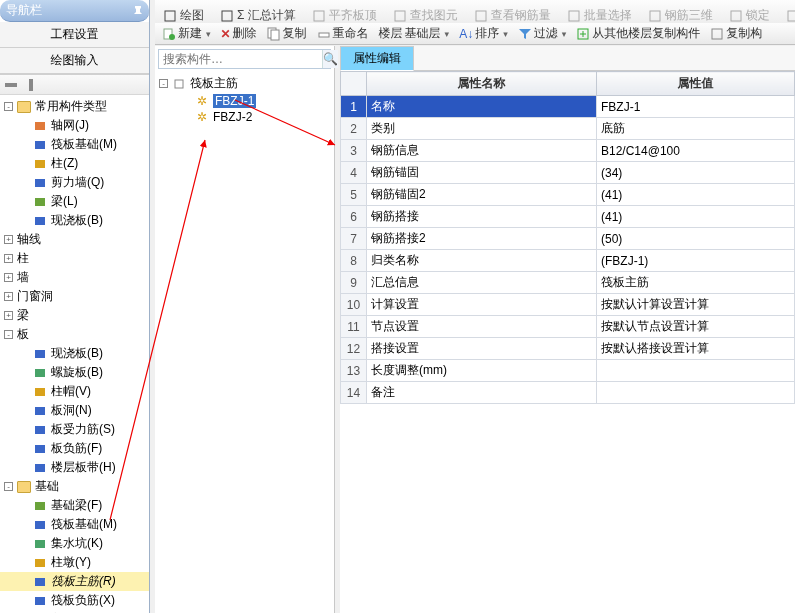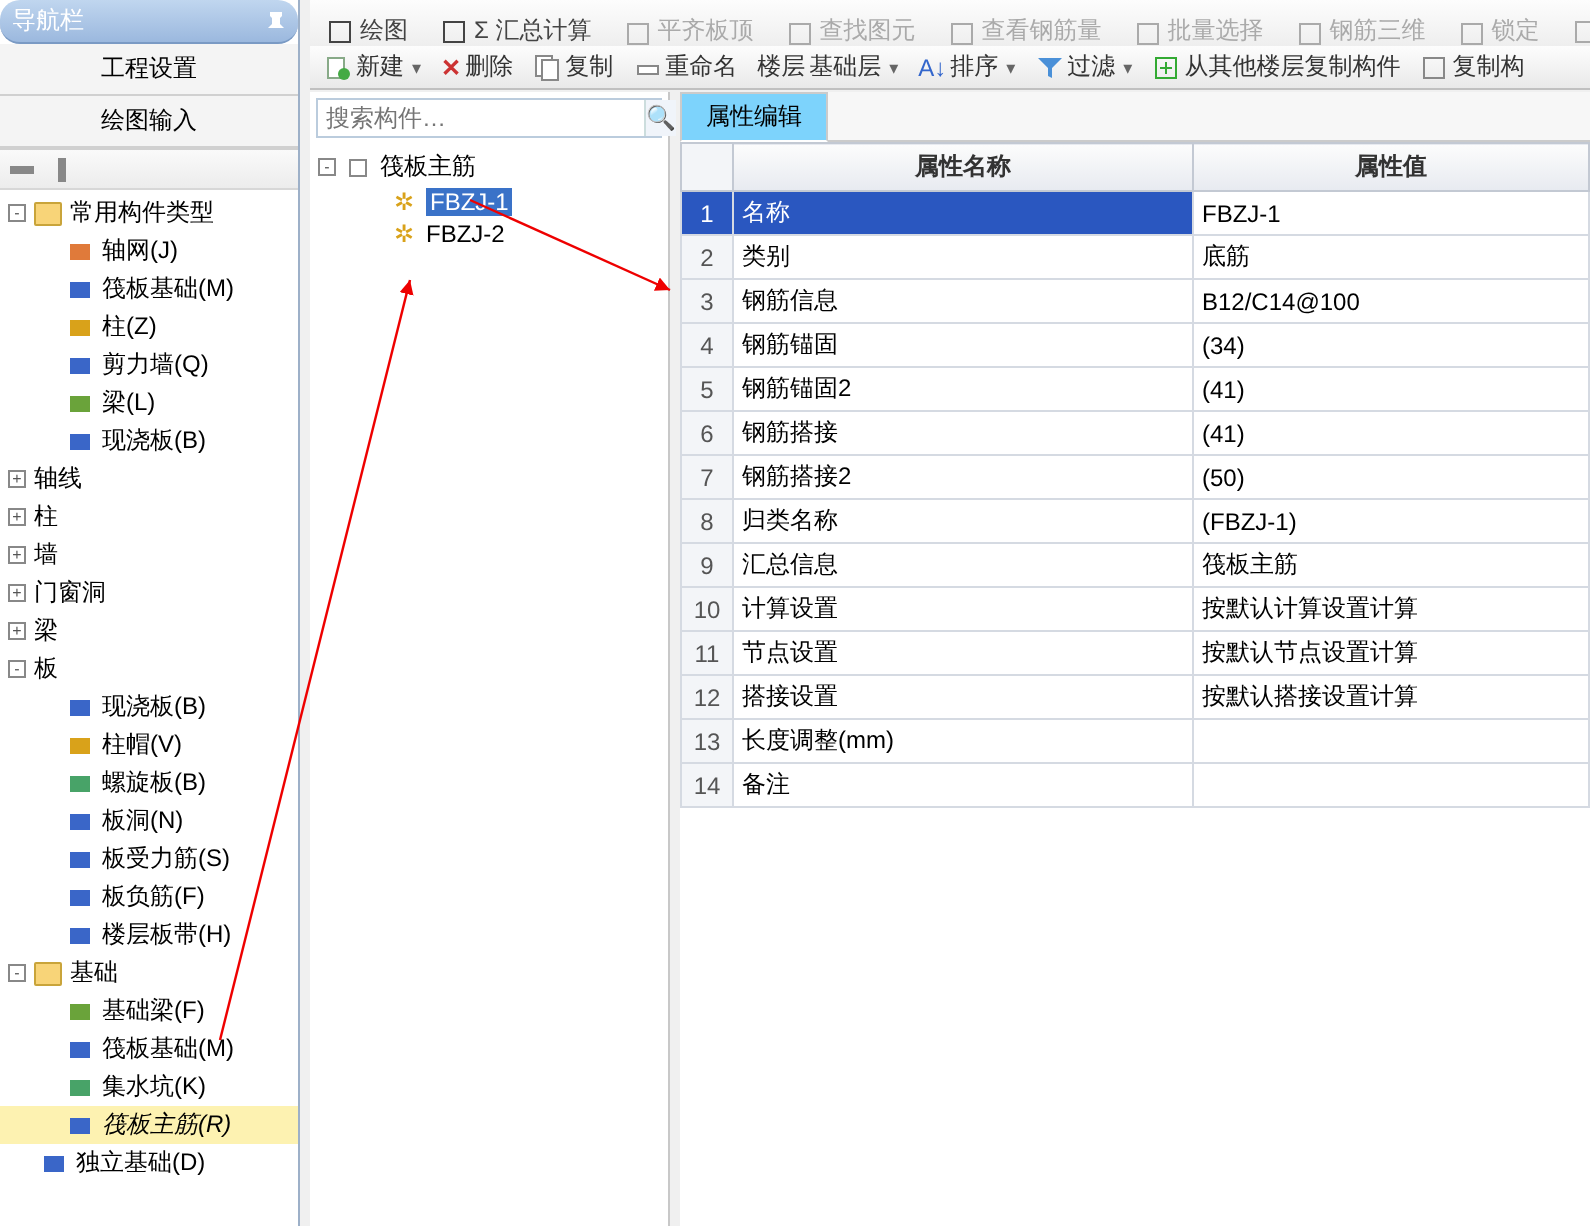--- a/index.html
+++ b/index.html
@@ -1,20 +1,20 @@
 <!DOCTYPE html>
 <html><head>
 <meta charset="utf-8">
 <style>
 * { margin:0; padding:0; box-sizing:border-box; font-family:"Microsoft YaHei",SimSun,Arial,sans-serif; font-size:12px; }
 body { background:#f0f0f0; width:795px; height:613px; overflow:hidden; position:relative; }
 .app { display:flex; flex-direction:column; height:100%; }
 .toolbar-top { position:absolute; left:155px; top:0; right:0; height:32px; background:linear-gradient(#fdfdfd,#e9e9e9); border-bottom:1px solid #c0c0c0; display:flex; align-items:center; gap:4px; padding:0 4px; white-space:nowrap; overflow:hidden;}
 .toolbar-top .titm { display:flex; align-items:center; gap:3px; padding:0 4px; color:#444; cursor:pointer;}
-.toolbar-top .titm.dis { color:#aaa;align-items:flex-end; }
+.toolbar-top .titm.dis { color:#aaa; }
 .toolbar-top .sep { width:1px; height:16px; background:#c7c7c7; }
 .tic { width:14px; height:14px; display:inline-block; }
 .left-pane { position:absolute; left:0; top:0; width:150px; bottom:0; background:#fff; border-right:1px solid #9db0c8;}
 .panel-title { background:linear-gradient(#c0d6ef,#9bb8de); color:#fff; padding:2px 6px; font-size:12px; display:flex; justify-content:space-between; align-items:center; border-bottom:1px solid #7a9ac4;border-radius:10px;}
 .pin { width:10px;height:10px; }
 .left-tabhdr { background:#f4f4f4; border-bottom:1px solid #d0d0d0;}
 .left-tabhdr div { padding:4px 0; text-align:center; border-bottom:1px solid #d0d0d0; cursor:pointer;}
 .tiny-tb { height:20px; background:linear-gradient(#fafafa,#ececec); display:flex; align-items:center; padding:0 4px; gap:6px; border-bottom:1px solid #d7d7d7;}
 .tiny-tb span { width:14px;height:14px; }
 .tree { overflow:auto; height:calc(100% - 90px); padding:2px 0;}
@@ -212,30 +212,30 @@
         <div class="node ch">
           <div class="exp blank"></div>
           <span class="nic"><svg width="14" height="14" viewBox="0 0 14 14">
               <rect x="2" y="3" width="10" height="8" fill="#3a66c8"></rect>
             </svg></span>
           <span>现浇板(B)</span>
         </div>
         <div class="node ch">
           <div class="exp blank"></div>
           <span class="nic"><svg width="14" height="14" viewBox="0 0 14 14">
+              <rect x="2" y="3" width="10" height="8" fill="#48a368"></rect>
+            </svg></span>
+          <span>螺旋板(B)</span>
+        </div>
+        <div class="node ch">
+          <div class="exp blank"></div>
+          <span class="nic"><svg width="14" height="14" viewBox="0 0 14 14">
               <rect x="2" y="3" width="10" height="8" fill="#d9a21a"></rect>
             </svg></span>
           <span>柱帽(V)</span>
-        </div>
-        <div class="node ch">
-          <div class="exp blank"></div>
-          <span class="nic"><svg width="14" height="14" viewBox="0 0 14 14">
-              <rect x="2" y="3" width="10" height="8" fill="#48a368"></rect>
-            </svg></span>
-          <span>螺旋板(B)</span>
         </div>
         <div class="node ch">
           <div class="exp blank"></div>
           <span class="nic"><svg width="14" height="14" viewBox="0 0 14 14">
               <rect x="2" y="3" width="10" height="8" fill="#3a66c8"></rect>
             </svg></span>
           <span>板洞(N)</span>
         </div>
         <div class="node ch">
           <div class="exp blank"></div>
@@ -277,26 +277,40 @@
             </svg></span>
           <span>筏板基础(M)</span>
         </div>
         <div class="node ch">
           <div class="exp blank"></div>
           <span class="nic"><svg width="14" height="14" viewBox="0 0 14 14">
               <rect x="2" y="3" width="10" height="8" fill="#48a368"></rect>
             </svg></span>
           <span>集水坑(K)</span>
         </div>
+        <div class="node ch">
+          <div class="exp blank"></div>
+          <span class="nic"><svg width="14" height="14" viewBox="0 0 14 14">
+              <rect x="2" y="3" width="10" height="8" fill="#d9a21a"></rect>
+            </svg></span>
+          <span>柱墩(Y)</span>
+        </div>
         <div class="node ch sel">
           <div class="exp blank"></div>
           <span class="nic"><svg width="14" height="14" viewBox="0 0 14 14">
               <rect x="2" y="3" width="10" height="8" fill="#3a66c8"></rect>
             </svg></span>
           <span>筏板主筋(R)</span>
+        </div>
+        <div class="node ch">
+          <div class="exp blank"></div>
+          <span class="nic"><svg width="14" height="14" viewBox="0 0 14 14">
+              <rect x="2" y="3" width="10" height="8" fill="#3a66c8"></rect>
+            </svg></span>
+          <span>筏板负筋(X)</span>
         </div>
         <div class="node ch">
           <span class="nic"><svg width="14" height="14" viewBox="0 0 14 14">
               <rect x="2" y="3" width="10" height="8" fill="#3a66c8"></rect>
             </svg></span>
           <span>独立基础(D)</span>
         </div>
       </div>
   </div>
 

